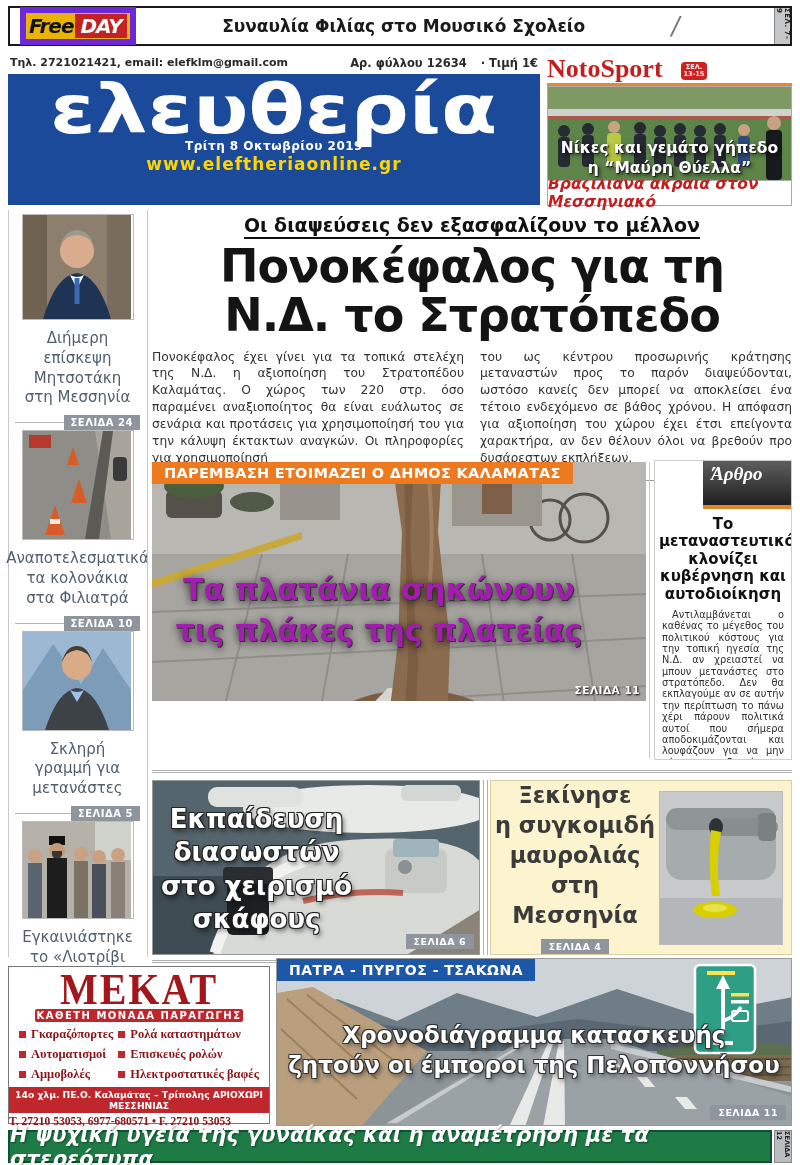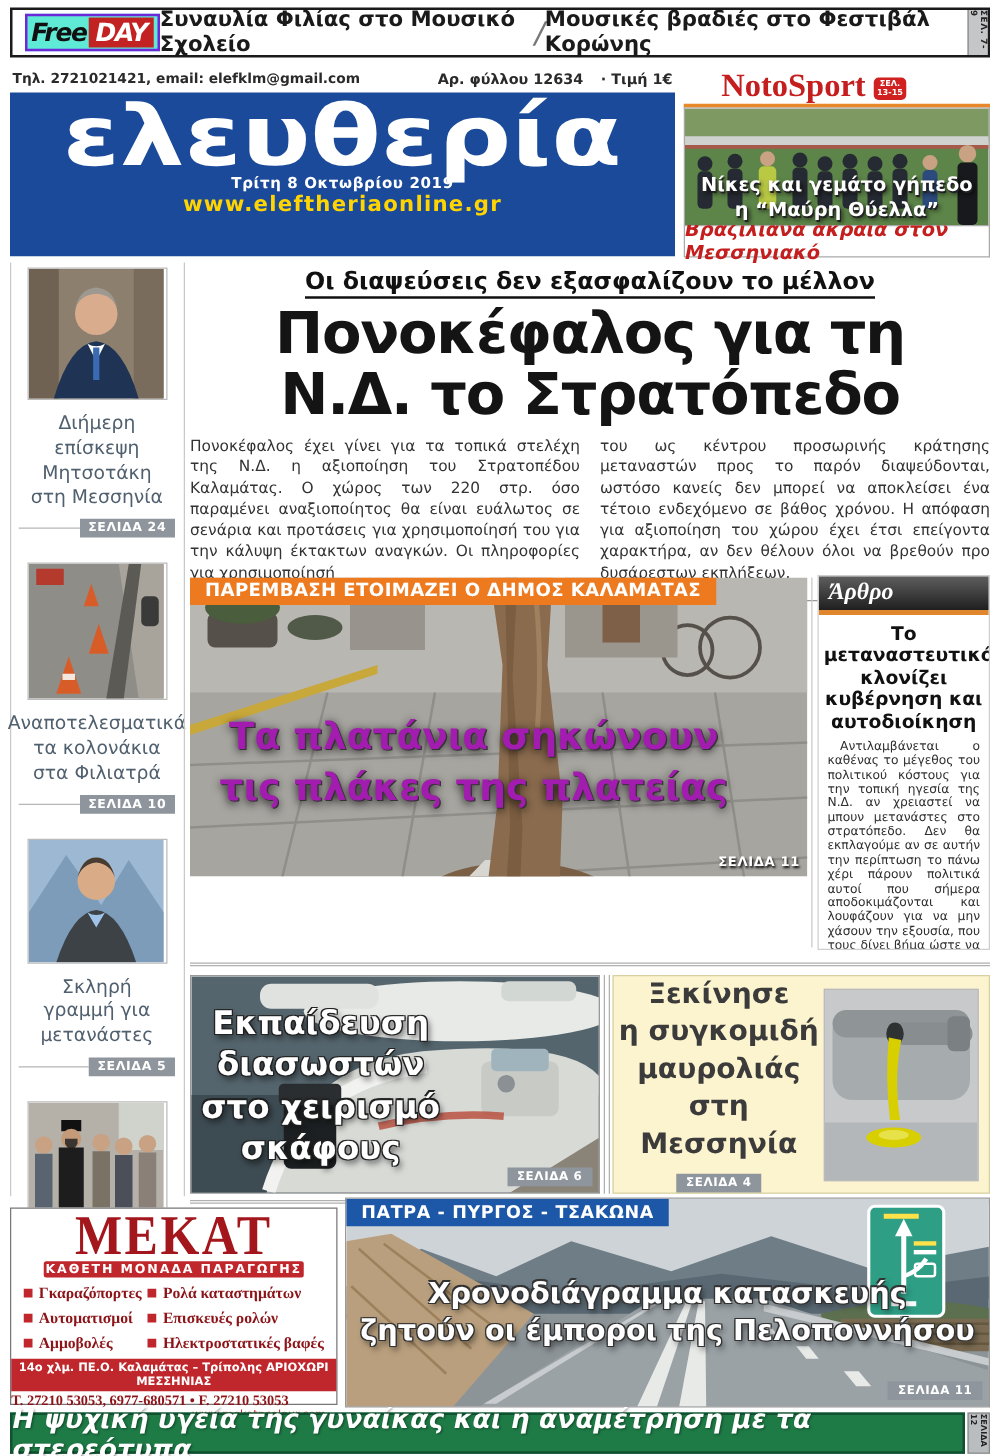--- a/index.html
+++ b/index.html
@@ -3,21 +3,21 @@
 <meta charset="utf-8">
 <style>
   html,body{margin:0;padding:0;background:#e9e9e9;}
   .page{position:relative;width:800px;height:1165px;background:#fff;margin:0 auto;
         font-family:"DejaVu Sans","Liberation Sans",sans-serif;overflow:hidden;color:#222;}
   .pre{white-space:pre-line;}
 
   
   .topbar{position:absolute;left:8px;top:6px;width:784px;height:40px;border:2px solid #1a1a1a;
           background:#fff;display:flex;align-items:center;box-sizing:border-box;padding:0 24px 0 10px;}
-  .freeday{display:flex;align-items:flex-end;border:2px solid #6d28d9;padding:1px 3px;background:#5eead4;}
+  .freeday{display:flex;align-items:flex-end;border:6px solid #6d28d9;padding:1px 3px;background:#eab308;}
   .freeday .free{font-size:20px;font-weight:800;font-style:italic;color:#111;letter-spacing:-1px;}
   .freeday .day{font-size:20px;font-weight:800;font-style:italic;color:#fff;background:#c32222;
                 padding:0 5px;margin-left:2px;letter-spacing:-1px;}
   .topbar-items{flex:1;display:flex;align-items:center;justify-content:space-evenly;}
   .topbar-item{font-size:17px;font-weight:700;color:#1a1a1a;}
   .topbar-slash{font-size:24px;color:#777;font-style:italic;font-weight:400;}
   .side-tab{position:absolute;right:0;top:0;bottom:0;width:15px;background:#c4c6c8;border-left:1px solid #8a8a8a;
             display:flex;align-items:center;justify-content:center;}
   .side-tab span{writing-mode:vertical-rl;font-size:7px;font-weight:700;color:#222;letter-spacing:.5px;}
 
@@ -30,37 +30,37 @@
   
   .masthead{position:absolute;left:8px;top:74px;width:532px;height:131px;background:#1a4a99;
             display:flex;flex-direction:column;align-items:center;justify-content:flex-start;overflow:hidden;}
   .masthead-logo{font-size:64px;font-weight:800;color:#fff;line-height:1.02;letter-spacing:0px;
                  transform:scaleX(1.28) scaleY(1.05);transform-origin:center top;margin-top:2px;}
   .masthead-date{font-size:12px;font-weight:700;color:#fff;margin-top:-2px;letter-spacing:.5px;}
   .masthead-site{font-size:17px;font-weight:800;color:#ffd400;letter-spacing:1px;margin-top:1px;}
 
   
   .notosport{position:absolute;left:547px;top:56px;width:245px;height:149px;background:#fff;}
-  .ns-head{display:flex;align-items:flex-end;gap:6px;height:26px;margin-left:30px;}
+  .ns-head{display:flex;align-items:flex-end;gap:18px;height:26px;}
   .ns-title{font-family:"Liberation Serif","DejaVu Serif",serif;font-size:26px;font-weight:700;
             color:#c41e1e;line-height:1;}
   .ns-badge{background:#d02020;color:#fff;font-size:6.5px;font-weight:700;border-radius:4px;
             padding:2px 3px;text-align:center;line-height:1.1;margin-bottom:2px;}
   .ns-underline{height:3px;background:#e8882a;margin-top:1px;}
   .ns-photo{position:relative;height:93px;border:1px solid #aaa;border-bottom:none;overflow:hidden;}
   .ns-headline{position:absolute;left:0;right:0;bottom:2px;text-align:center;color:#fff;
                font-size:15.5px;font-weight:800;line-height:1.25;
                text-shadow:1px 1px 0 #222,2px 2px 4px rgba(0,0,0,.8);}
   .ns-sub{height:24px;border:1px solid #aaa;display:flex;align-items:center;justify-content:flex-start;}
   .ns-sub span{font-size:15.5px;font-weight:700;font-style:italic;color:#c41e1e;}
 
   
   .sidebar{position:absolute;left:8px;top:210px;width:138px;height:747px;box-sizing:border-box;
            border-left:1px solid #c9c9c9;display:flex;flex-direction:column;justify-content:space-between;
-           padding:4px 6px 0 6px;gap:20px;}
+           padding:4px 6px 0 6px;}
   .sb-item{display:flex;flex-direction:column;align-items:center;}
   .sb-photo{width:110px;border:1px solid #bbb;overflow:hidden;}
   .sb-photo svg{display:block;}
   .sb-caption{font-size:15px;color:#50606e;text-align:center;line-height:1.32;margin-top:9px;}
   .sb-pagerow{display:flex;align-items:center;width:100%;margin-top:7px;}
   .sb-line{flex:1;border-top:1px solid #b5b5b5;}
   .sb-badge{background:#8e959c;color:#fff;font-size:10px;font-weight:700;padding:2px 7px;letter-spacing:.5px;}
 
   .vrule-main{position:absolute;left:147px;top:210px;height:747px;border-left:1px solid #c9c9c9;}
   .vrule-arthro{position:absolute;left:649px;top:462px;height:296px;border-left:1px solid #c9c9c9;}
@@ -84,21 +84,21 @@
   .plat-headline{position:absolute;left:0;right:40px;top:108px;text-align:center;color:#a21caf;
                  font-size:30px;font-weight:800;line-height:1.35;z-index:3;
                  text-shadow:1px 1px 0 #333,0 2px 8px rgba(0,0,0,.85);}
   .photo-badge{position:absolute;right:6px;bottom:5px;color:#fff;font-size:10.5px;font-weight:700;
                letter-spacing:.5px;text-shadow:1px 1px 2px #000;z-index:3;}
 
   
   .arthro{position:absolute;left:654px;top:460px;width:138px;height:300px;box-sizing:border-box;
           border:1px solid #cfcfcf;background:#fff;overflow:hidden;}
   .arthro-head{background:linear-gradient(#5e5e5e,#1f1f1f);border-bottom:4px solid #e0872e;
-               padding:2px 8px 3px 8px;}
+               padding:2px 8px 20px 8px;margin-left:48px;}
   .arthro-head span{font-family:"Liberation Serif","DejaVu Serif",serif;font-style:italic;
                     font-weight:700;font-size:19px;color:#fff;}
   .arthro-title{font-size:15px;font-weight:800;color:#111;text-align:center;line-height:1.16;margin:7px 4px 6px 4px;}
   .arthro-body{font-size:9.8px;color:#2f2f2f;text-align:justify;line-height:1.16;margin:0 7px;text-indent:10px;}
 
   
   .hsep{position:absolute;left:152px;width:640px;border-top:3px double #b0b0b0;}
   .vsep{position:absolute;left:483px;top:780px;height:175px;width:3px;
         border-left:1px solid #b0b0b0;border-right:1px solid #b0b0b0;}
 
@@ -162,21 +162,20 @@
 <div class="page">
 
   <div class="topbar">
     <div class="freeday">
       <span class="free">Free</span>
       <span class="day">DAY</span>
     </div>
     <div class="topbar-items">
       <span class="topbar-item">Συναυλία Φιλίας στο Μουσικό Σχολείο</span>
       <span class="topbar-slash">/</span>
-      <span class="topbar-item">Μουσικές βραδιές στο Φεστιβάλ Κορώνης</span>
     </div>
     <div class="side-tab">
       <span>ΣΕΛ. 7-9</span>
     </div>
   </div>
 
   <div class="header-row">
     <span class="contact">Τηλ. 2721021421, email: elefklm@gmail.com</span>
     <span class="issue-wrap">
       <span class="issue">Αρ. φύλλου 12634</span>

